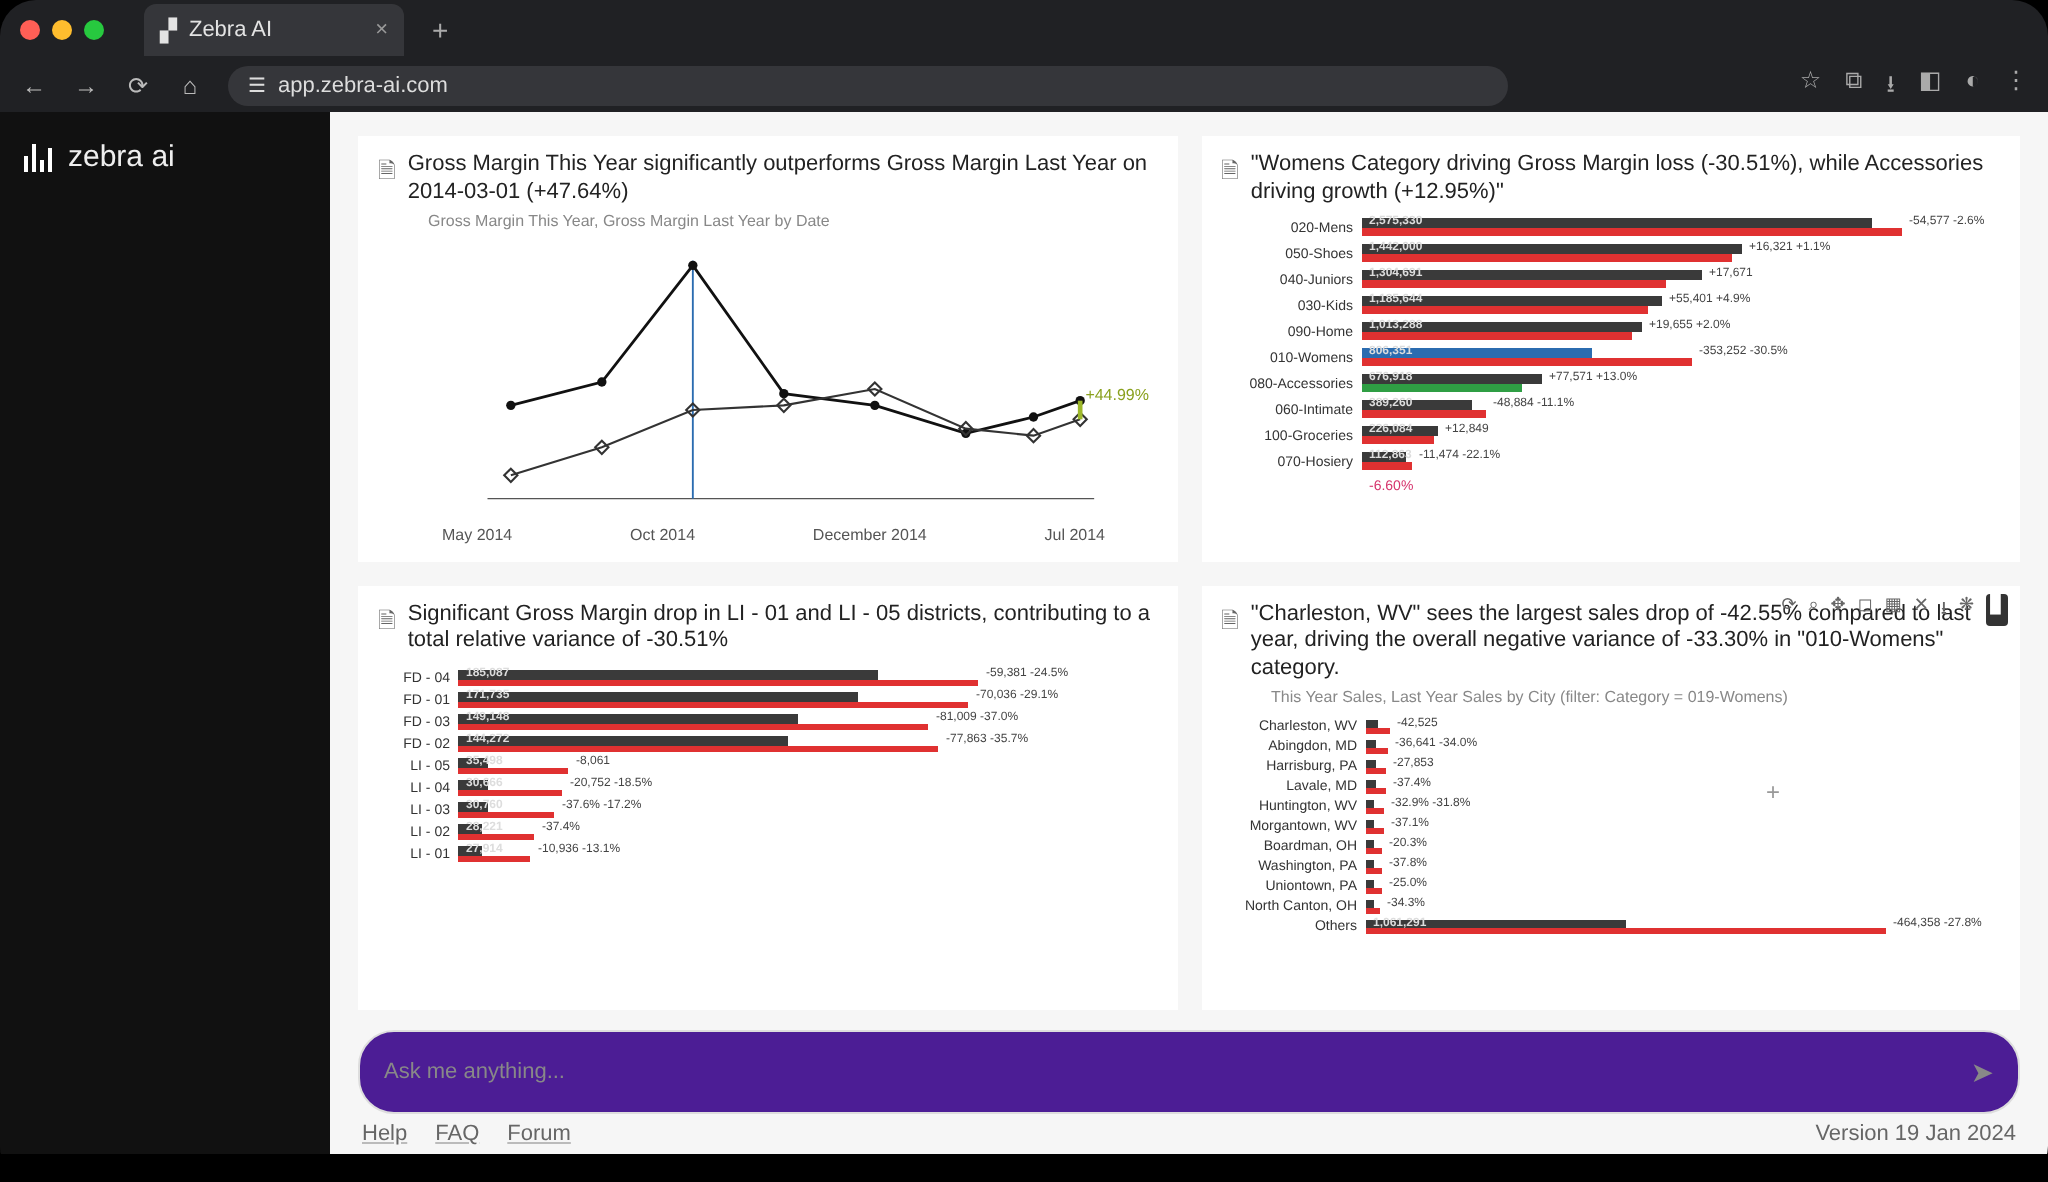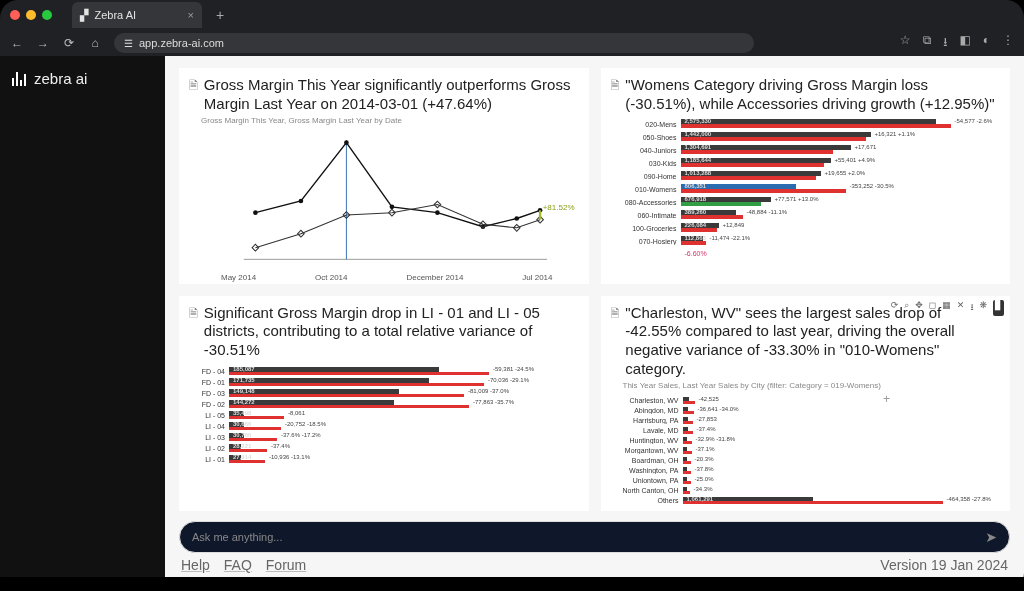--- a/index.html
+++ b/index.html
@@ -26,22 +26,22 @@
   .logo-bars span{ display:block; width:2px; background:#fff; }
   .user-row { position:absolute; bottom:6px; left:0; right:0; display:flex; align-items:center; padding:8px 10px; gap:8px; color:#ddd; font-size:12px;}
   .avatar { width:20px;height:20px;border-radius:50%;background:#666;color:#fff;display:flex;align-items:center;justify-content:center;font-size:9px;font-weight:700;}
   .exit-ico{ margin-left:auto; cursor:pointer; color:#aaa; font-size:12px;}
 
   .main { flex:1; background:#f6f6f6; display:flex; flex-direction:column; position:relative; }
   .cards { flex:1; overflow:hidden; display:grid; grid-template-columns:1fr 1fr; grid-template-rows:1fr 1fr; gap:12px; padding:12px 14px 6px 14px; }
   .card { background:#fff; position:relative; padding:8px 10px 6px 10px; overflow:hidden; }
   .card-head { display:flex; gap:6px; }
   .doc-ico { font-size:11px; color:#666; flex-shrink:0; margin-top:1px;}
-  .card-title { font-size:15px; color:#222; line-height:1.25; }
-  .card-sub { font-size:8px; color:#888; margin-top:2px; margin-left:12px; }
+  .card-title { font-size:11px; color:#222; line-height:1.25; }
+  .card-sub { font-size:8px; color:#888; margin-top:2px; margin-left:25px; }
 
   
   .line-area { position:relative; height:140px; margin:6px 0 0 0; }
   .line-area svg{ width:100%; height:100%; }
   .x-ticks { display:flex; justify-content:space-between; font-size:8px; color:#555; margin:2px 26px 0 32px;}
   .legend { position:absolute; top:34px; right:12px; font-size:8px; color:#333; }
   .legend div{ display:flex; align-items:center; gap:4px; margin-bottom:2px;}
   .legend .sw { width:12px; height:0; border-top:1px solid #000;}
   .annot { position:absolute; font-size:8px; color:#8aa11e; }
 
@@ -72,24 +72,24 @@
   .hbar4 .hbar-row{ height:10px;}
   .hbar4 .hbar-zone{ height:8px;}
   .hbar4 .hbar-a{ height:4px;}
   .hbar4 .hbar-b{ height:3px; top:4px;}
   .toolbar { position:absolute; top:4px; right:6px; display:flex; gap:6px; font-size:9px; color:#666;}
   .toolbar span{ cursor:pointer;}
   .toolbar .dark{ background:#333; color:#fff; padding:0 2px; border-radius:2px;}
 
   
   .ask-wrap { padding:4px 14px 0 14px;}
-  .ask { background:#0f172a; border:1px solid #ddd; border-radius:18px; height:32px; display:flex; align-items:center; padding:0 12px; font-size:11px; color:#888;}
+  .ask { background:#4c1d95; border:1px solid #ddd; border-radius:18px; height:42px; display:flex; align-items:center; padding:0 12px; font-size:11px; color:#888;}
   .send-ico{ margin-left:auto; color:#888; font-size:14px;}
 
-  .footer { display:flex; gap:14px; padding:4px 16px; font-size:14px; color:#666;}
+  .footer { display:flex; gap:14px; padding:4px 16px; font-size:11px; color:#666;}
   .footer .ver{ margin-left:auto;}
   .footer span { cursor:pointer; text-decoration:underline; text-decoration-color:#bbb;}
 
   .bottom-strip{ height:14px; background:#000;}
 </style>
 </head>
 <body>
 
 <div class="device-frame">
 
@@ -175,21 +175,21 @@
                   <rect x="77" y="86" width="4" height="4" transform="rotate(45 79 88)"></rect>
                   <rect x="116" y="70" width="4" height="4" transform="rotate(45 118 72)"></rect>
                   <rect x="155" y="68" width="4" height="4" transform="rotate(45 157 70)"></rect>
                   <rect x="194" y="61" width="4" height="4" transform="rotate(45 196 63)"></rect>
                   <rect x="233" y="78" width="4" height="4" transform="rotate(45 235 80)"></rect>
                   <rect x="262" y="81" width="4" height="4" transform="rotate(45 264 83)"></rect>
                   <rect x="282" y="74" width="4" height="4" transform="rotate(45 284 76)"></rect>
                 </g>
               <line x1="284" y1="68" x2="284" y2="76" stroke="#9db82a" stroke-width="2"></line>
             </svg>
-            <div class="annot" style="right:4px; top:72px;">+81.52%</div>
+            <div class="annot" style="right:4px; top:72px;">+44.99%</div>
           </div>
           <div class="x-ticks">
             <span>May 2014</span>
               <span>Oct 2014</span>
               <span>December 2014</span>
               <span>Jul 2014</span>
           </div>
         </div>
 
         <div class="card">

